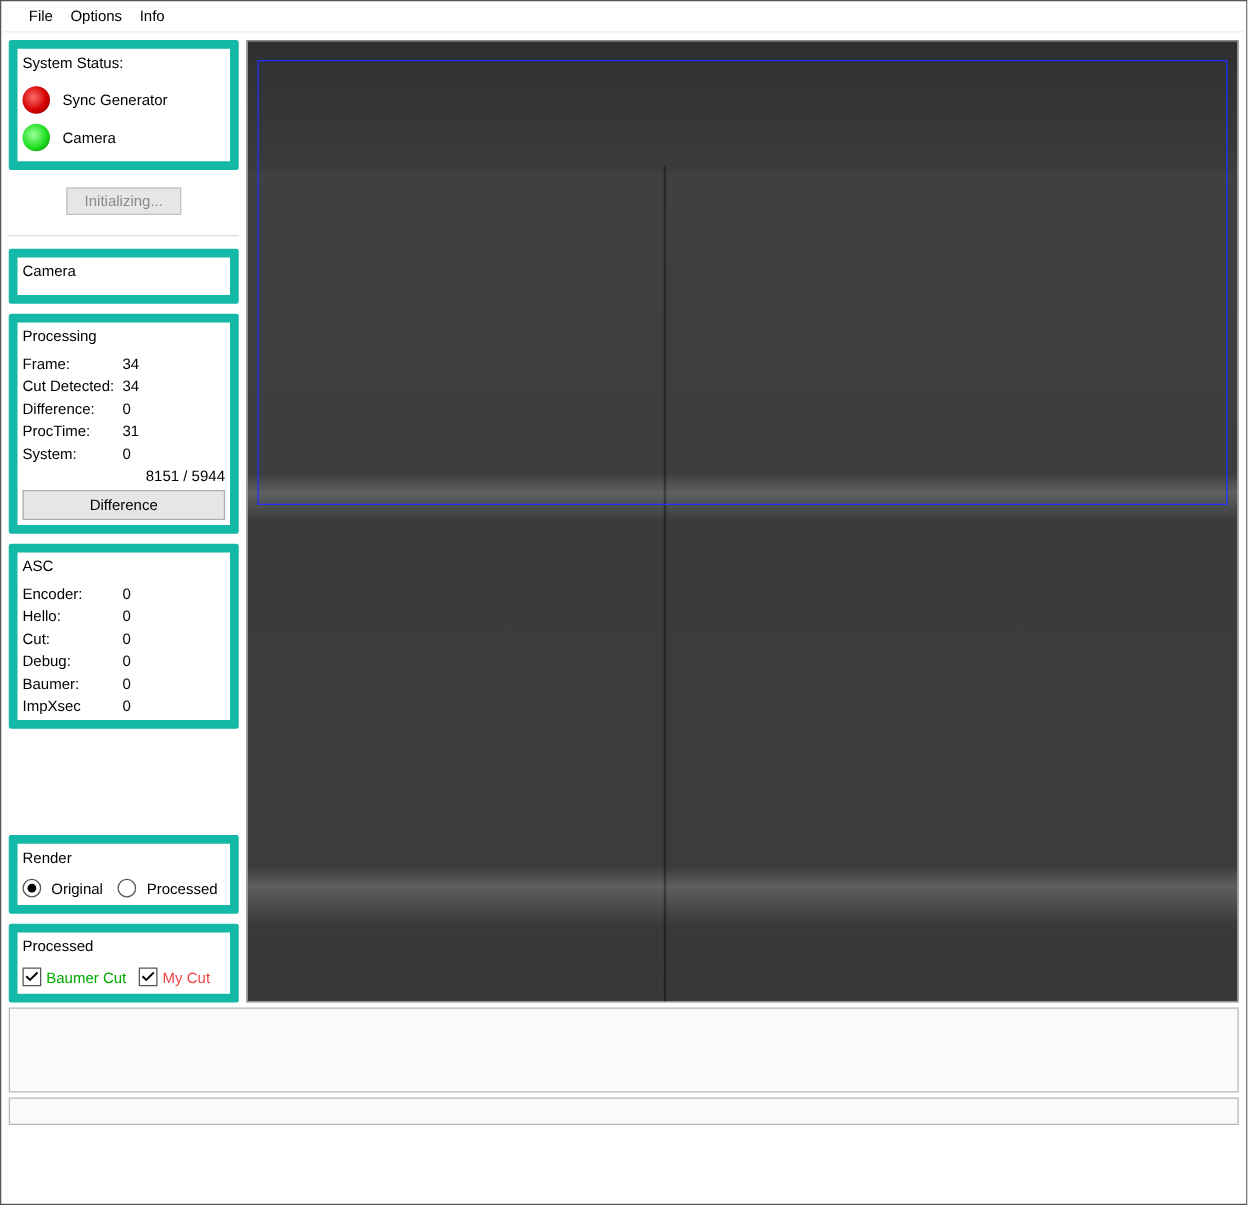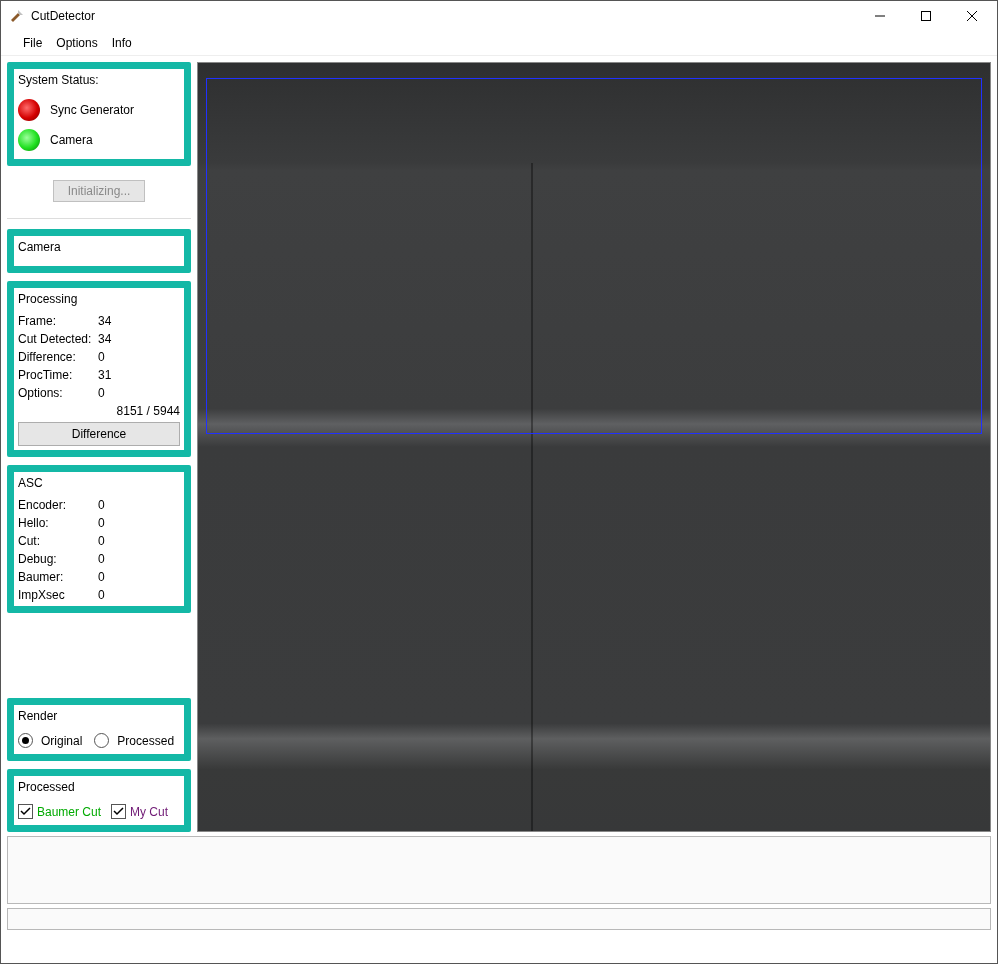--- a/index.html
+++ b/index.html
@@ -31,58 +31,32 @@
 .spacer{flex:1}
 .radio-row{display:flex;align-items:center;gap:12px;padding:2px 0}
 .radio{display:flex;align-items:center;gap:8px}
 .radio .dot{width:13px;height:13px;border:1px solid #555;border-radius:50%;display:flex;align-items:center;justify-content:center}
 .radio.sel .dot::after{content:"";width:7px;height:7px;background:#000;border-radius:50%}
 .chk-row{display:flex;align-items:center;gap:10px;padding:2px 0}
 .chk{display:flex;align-items:center;gap:4px}
 .chk .box{width:13px;height:13px;border:1px solid #555;display:flex;align-items:center;justify-content:center}
 .chk .box svg{width:11px;height:11px}
 .lbl-green{color:#0a0}
-.lbl-red{color:#701a75}
+.lbl-red{color:#ef4444}
 .viewer{flex:1;position:relative;background:linear-gradient(180deg,#2e2f30 0%,#3a3b3c 13%,#3f4041 14%,#3c3d3e 45%,#5f6062 47%,#3a3b3c 50%,#3b3c3d 86%,#5e5f60 88%,#383939 92%,#373839 100%);border:1px solid #888}
 .viewer::before{content:"";position:absolute;left:42%;top:13%;bottom:0;width:2px;background:rgba(0,0,0,.35)}
 .roi{position:absolute;border:1px solid #2030ff}
 .bottom-bar{height:66px;border:1px solid #b8b8b8;background:#fafafa}
 .status-strip{height:20px;border:1px solid #b8b8b8;background:#fafafa}
 </style>
 </head>
 <body>
 
 <div class="window">
 
-  <div class="titlebar">
-    <span class="app-icon">
-      <svg viewBox="0 0 16 16">
-          <path d="M2 12 L9 5 L11 7 L4 14 Z" fill="#8b5a2b"></path>
-          <path d="M9 2 L14 7 L11 7 L9 5 Z" fill="#c0c0c0"></path>
-        </svg>
-    </span>
-    <span class="title">CutDetector</span>
-    <div class="win-btns">
-      <div class="win-btn">
-          <svg viewBox="0 0 10 10">
-            <path d="M0 5 H10" stroke="#000" stroke-width="1"></path>
-          </svg>
-        </div>
-      <div class="win-btn">
-          <svg viewBox="0 0 10 10">
-            <rect x="0.5" y="0.5" width="9" height="9" fill="none" stroke="#000" stroke-width="1"></rect>
-          </svg>
-        </div>
-      <div class="win-btn">
-          <svg viewBox="0 0 10 10">
-            <path d="M0 0 L10 10 M10 0 L0 10" stroke="#000" stroke-width="1"></path>
-          </svg>
-        </div>
-    </div>
-  </div>
 
   <div class="menubar">
     <span>File</span>
     <span>Options</span>
     <span>Info</span>
   </div>
 
   <div class="client">
 
     <div class="upper">
@@ -112,21 +86,21 @@
           <div class="panel-title">Processing</div>
           <div class="kv">
             <span class="k">Frame:</span>
             <span class="v">34</span>
             <span class="k">Cut Detected:</span>
             <span class="v">34</span>
             <span class="k">Difference:</span>
             <span class="v">0</span>
             <span class="k">ProcTime:</span>
             <span class="v">31</span>
-            <span class="k">Options:</span>
+            <span class="k">System:</span>
             <span class="v">0</span>
           </div>
           <div class="counts">8151  /   5944</div>
           <button class="area-btn">Difference</button>
         </div>
 
         <div class="panel">
           <div class="panel-title">ASC</div>
           <div class="kv">
             <span class="k">Encoder:</span>

